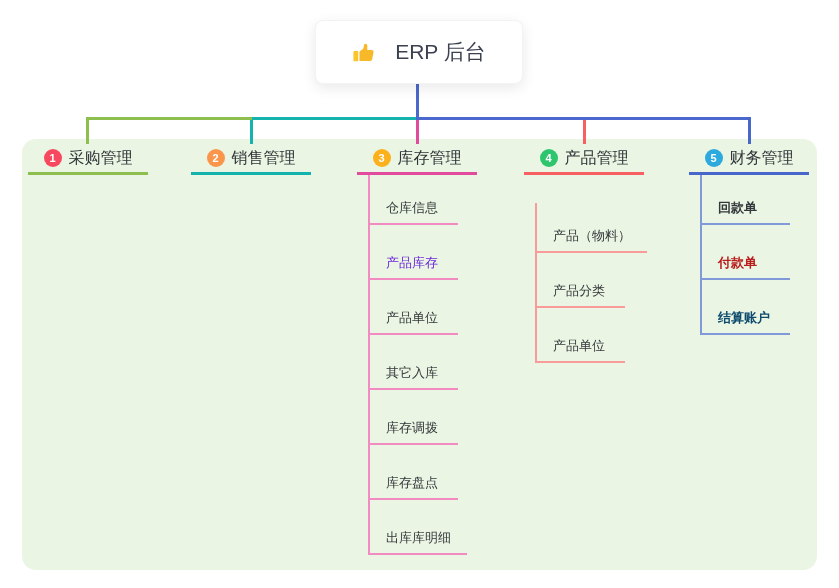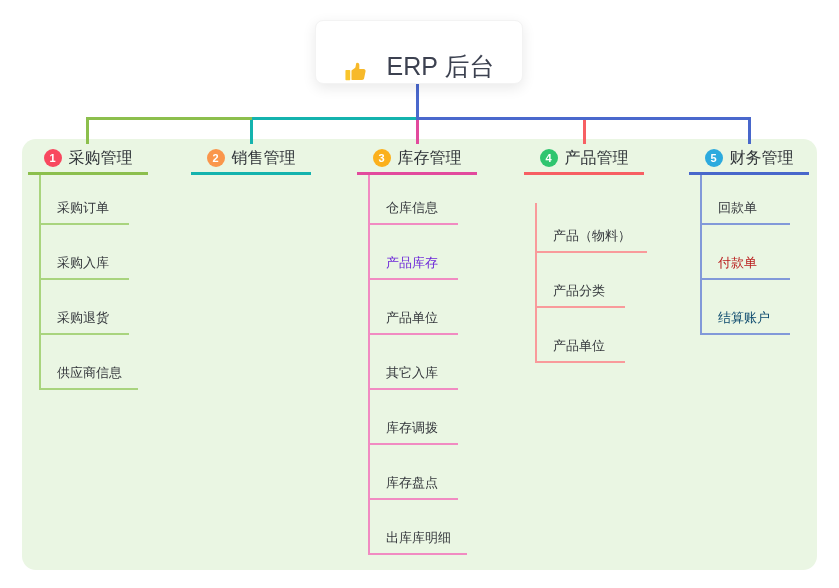--- a/index.html
+++ b/index.html
@@ -7,22 +7,22 @@
   body { font-family:"Liberation Sans","DejaVu Sans",sans-serif; }
   .canvas { position:relative; width:839px; height:588px; background:#ffffff; overflow:hidden; }
 
   
   .panel { position:absolute; left:22px; top:139px; width:795px; height:431px; border-radius:14px; }
 
   
   .root-node { position:absolute; left:315px; top:20px; width:208px; height:64px;
     background:#ffffff; border:1px solid #f3f3f3; border-radius:8px;
     box-shadow:0 4px 14px rgba(0,0,0,.09);
-    display:flex; align-items:flex-end; justify-content:center; gap:20px;
-    font-size:25px; font-weight:500; color:#3c4150; z-index:5; }
+    display:flex; align-items:center; justify-content:center; gap:20px;
+    font-size:21px; font-weight:500; color:#3c4150; z-index:5; }
   .root-icon { width:23px; height:23px; display:inline-flex; }
   .root-icon svg { width:100%; height:100%; }
 
   
   .line { position:absolute; }
   .root-drop { left:416px; top:84px; width:3px; height:36px; z-index:4; }
   .bus-seg1 { left:86px;  top:117px; width:166px; height:3px; z-index:2; }
   .bus-seg2 { left:252px; top:117px; width:165px; height:3px; z-index:2; }
   .bus-seg3 { left:417px; top:117px; width:334px; height:3px; z-index:2; }
   .drop { width:3px; z-index:3; }
@@ -71,34 +71,20 @@
     </span>
     <span class="root-label">ERP 后台</span>
   </div>
 
   <div id="branches">
       <div class="branch" style="left: 28px;">
         <div class="branch-header" style="border-bottom-color: rgb(140, 191, 77); color: rgb(47, 51, 56);">
           <span class="badge" style="background: rgb(248, 72, 95);">1</span>
           <span>采购管理</span>
         </div>
-        <div class="branch-children" style="border-left-color: rgb(169, 212, 126);">
-          <div class="sub" style="border-bottom-color: rgb(169, 212, 126); color: rgb(52, 55, 60);">
-            <span>采购订单</span>
-          </div>
-          <div class="sub" style="border-bottom-color: rgb(169, 212, 126); color: rgb(52, 55, 60);">
-            <span>采购入库</span>
-          </div>
-          <div class="sub" style="border-bottom-color: rgb(169, 212, 126); color: rgb(52, 55, 60);">
-            <span>采购退货</span>
-          </div>
-          <div class="sub" style="border-bottom-color: rgb(169, 212, 126); color: rgb(52, 55, 60);">
-            <span>供应商信息</span>
-          </div>
-        </div>
       </div>
       <div class="branch" style="left: 191px;">
         <div class="branch-header" style="border-bottom-color: rgb(20, 179, 174); color: rgb(47, 51, 56);">
           <span class="badge" style="background: rgb(250, 150, 75);">2</span>
           <span>销售管理</span>
         </div>
       </div>
       <div class="branch" style="left: 357px;">
         <div class="branch-header" style="border-bottom-color: rgb(226, 74, 157); color: rgb(47, 51, 56);">
           <span class="badge" style="background: rgb(251, 176, 28);">3</span>
@@ -143,21 +129,21 @@
           <div class="sub" style="border-bottom-color: rgb(249, 154, 155); color: rgb(52, 55, 60);">
             <span>产品单位</span>
           </div>
         </div>
       </div>
       <div class="branch" style="left: 689px;">
         <div class="branch-header" style="border-bottom-color: rgb(72, 103, 203); color: rgb(47, 51, 56);">
           <span class="badge" style="background: rgb(44, 170, 222);">5</span>
           <span>财务管理</span>
         </div>
-        <div class="branch-children" style="border-left-color: rgb(130, 153, 217);">
+        <div class="branch-children" style="border-left-color: rgb(130, 153, 217); font-weight: bold;">
           <div class="sub" style="border-bottom-color: rgb(130, 153, 217); color: rgb(52, 55, 60);">
             <span>回款单</span>
           </div>
           <div class="sub" style="border-bottom-color: rgb(130, 153, 217); color: #b91c1c;">
             <span>付款单</span>
           </div>
           <div class="sub" style="border-bottom-color: rgb(130, 153, 217); color: #0c4a6e; text-align: center;">
             <span>结算账户</span>
           </div>
         </div>

